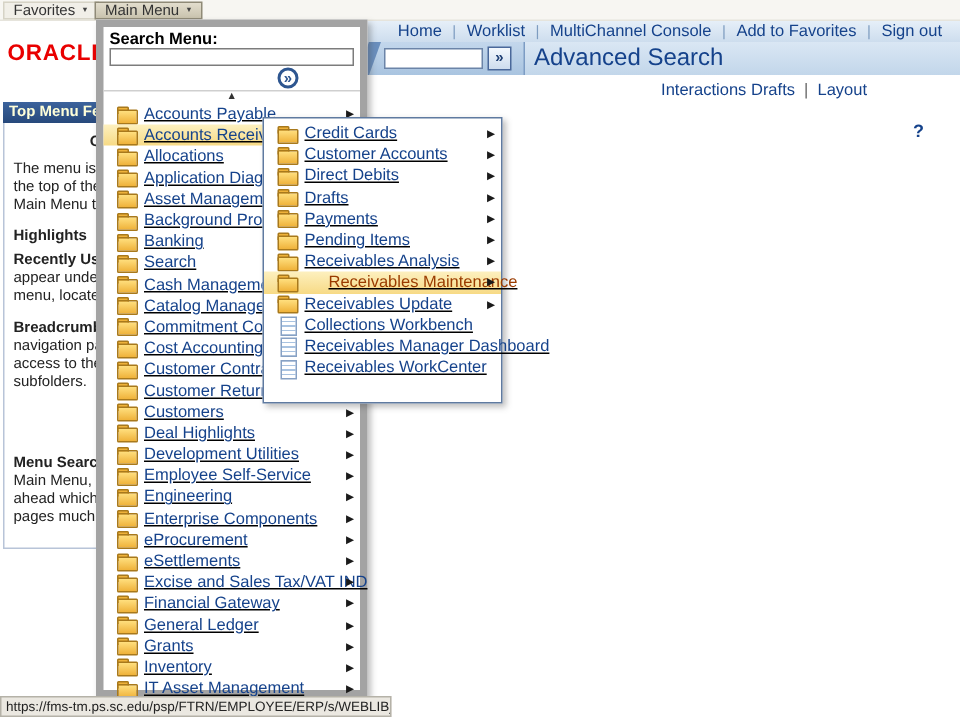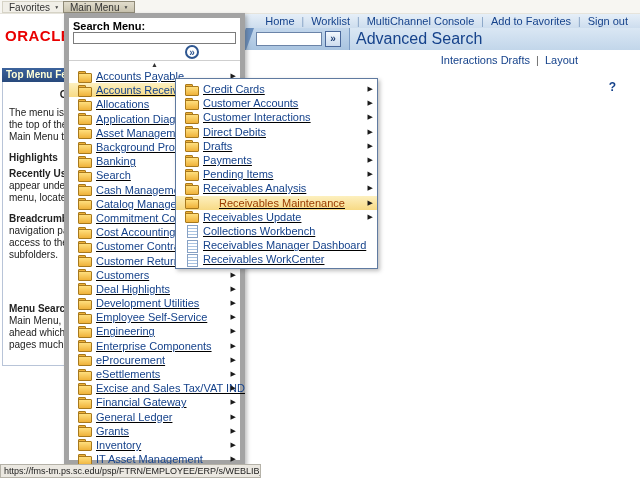--- a/index.html
+++ b/index.html
@@ -90,21 +90,21 @@
   .dd-input { display:block; margin:0 4px; width:calc(100% - 8px); height:12px; border:1px solid #7c7c7c; font-size:10px; padding:0 2px; }
   .dd-go {
     display:block; margin:1px 0 1px 116px; width:14px; height:14px; cursor:pointer;
     border:2px solid #2e5690; border-radius:50%; background:#fff;
     color:#2e5690; font-size:10px; line-height:9px; text-align:center; font-weight:bold; padding:0;
   }
   .dd-sep { border-top:1px solid #cfcfcf; margin:1px 0 0; }
   .dd-scroll { height:8px; line-height:8px; text-align:center; font-size:7px; color:#333; cursor:pointer; }
 
   .dd2 {
-    position:absolute; left:175px; top:78px; width:203px; height:191px;
+    position:absolute; left:175px; top:78px; width:160px; height:191px;
     background:#fff; border:1px solid #5f7aa0; box-shadow:2px 2px 4px rgba(70,70,70,.35);
     z-index:11; padding-top:3px;
   }
 
   .menu-item {
     display:flex; align-items:center; gap:5px;
     height:14.2px; padding:0 16px 0 9px; position:relative; cursor:pointer; white-space:nowrap;text-decoration:underline;
   }
   .mi-label { font-size:11px; color:#15428b; }
   .mi-arrow { position:absolute; right:4px; top:50%; transform:translateY(-50%); font-size:7px; color:#1a1a1a; }
@@ -382,25 +382,20 @@
       <span class="mi-label">Credit Cards</span>
       <span class="mi-arrow">▶</span>
     </div>
 
     <div class="menu-item">
       <span class="mi-icon folder"></span>
       <span class="mi-label">Customer Accounts</span>
       <span class="mi-arrow">▶</span>
     </div>
 
-    <div class="menu-item">
-      <span class="mi-icon folder"></span>
-      <span class="mi-label">Customer Interactions</span>
-      <span class="mi-arrow">▶</span>
-    </div>
 
     <div class="menu-item">
       <span class="mi-icon folder"></span>
       <span class="mi-label">Direct Debits</span>
       <span class="mi-arrow">▶</span>
     </div>
 
     <div class="menu-item">
       <span class="mi-icon folder"></span>
       <span class="mi-label">Drafts</span>

